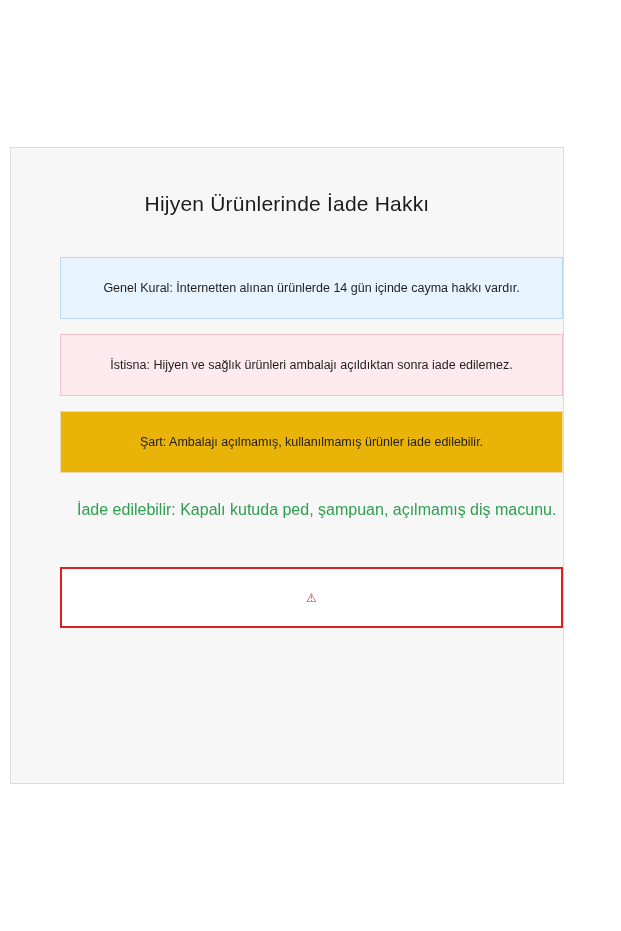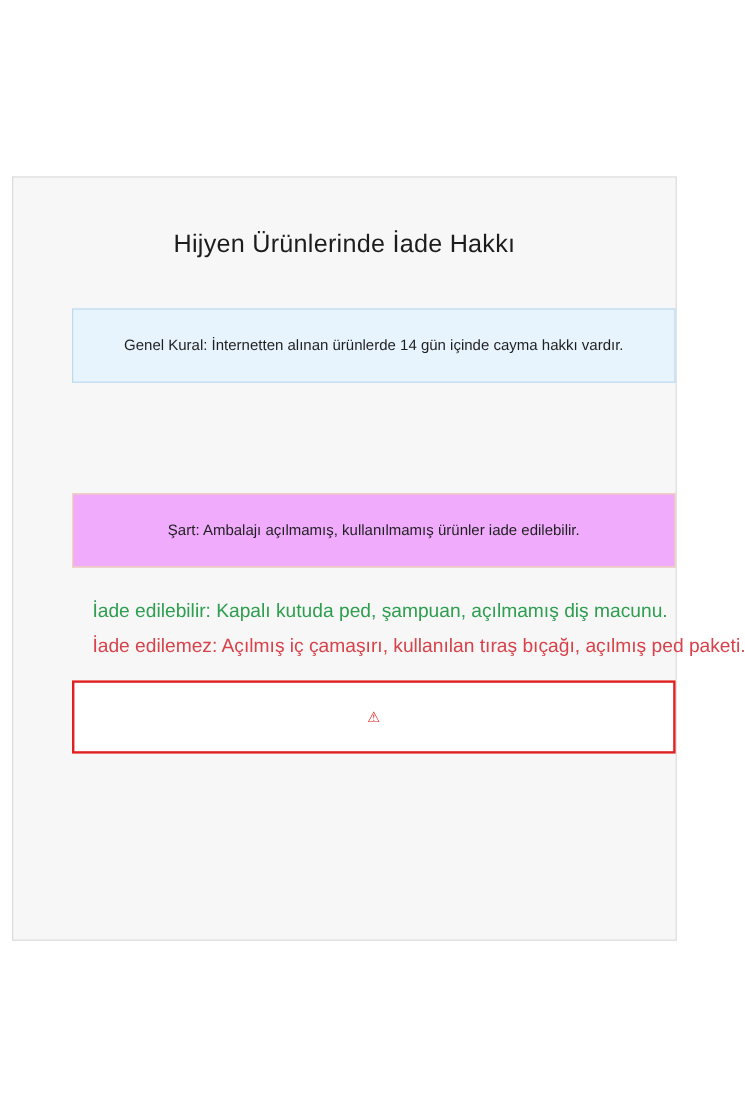--- a/index.html
+++ b/index.html
@@ -59,21 +59,21 @@
   .box-exception {
     top: 186px;
     height: 62px;
     background: #fdeaee;
     border: 1px solid #f0c3cc;
     color: #1f1f1f;
   }
   .box-condition {
     top: 263px;
     height: 62px;
-    background: #f0abfc;
+    background: #eab308;
     border: 1px solid #ecd9b0;
     color: #1f1f1f;
   }
   .note {
     position: absolute;
     left: 66px;
     font-size: 16px;
     line-height: 1.3;
     white-space: nowrap;
   }
@@ -110,25 +110,27 @@
 <body>
 
 <div class="card">
 
   <div class="title">Hijyen Ürünlerinde İade Hakkı</div>
 
   <div class="box box-rule">
     <span>Genel Kural: İnternetten alınan ürünlerde 14 gün içinde cayma hakkı vardır.</span>
   </div>
 
+  <div class="box box-exception">
+    <span>İstisna: Hijyen ve sağlık ürünleri ambalajı açıldıktan sonra iade edilemez.</span>
+  </div>
 
   <div class="box box-condition">
     <span>Şart: Ambalajı açılmamış, kullanılmamış ürünler iade edilebilir.</span>
   </div>
 
   <div class="note note-ok">İade edilebilir: Kapalı kutuda ped, şampuan, açılmamış diş macunu.</div>
-  <div class="note note-no">İade edilemez: Açılmış iç çamaşırı, kullanılan tıraş bıçağı, açılmış ped paketi.</div>
 
   <div class="warning">
     <span class="warn-icon">⚠</span>
   </div>
 
 </div>
 
 </body></html>

